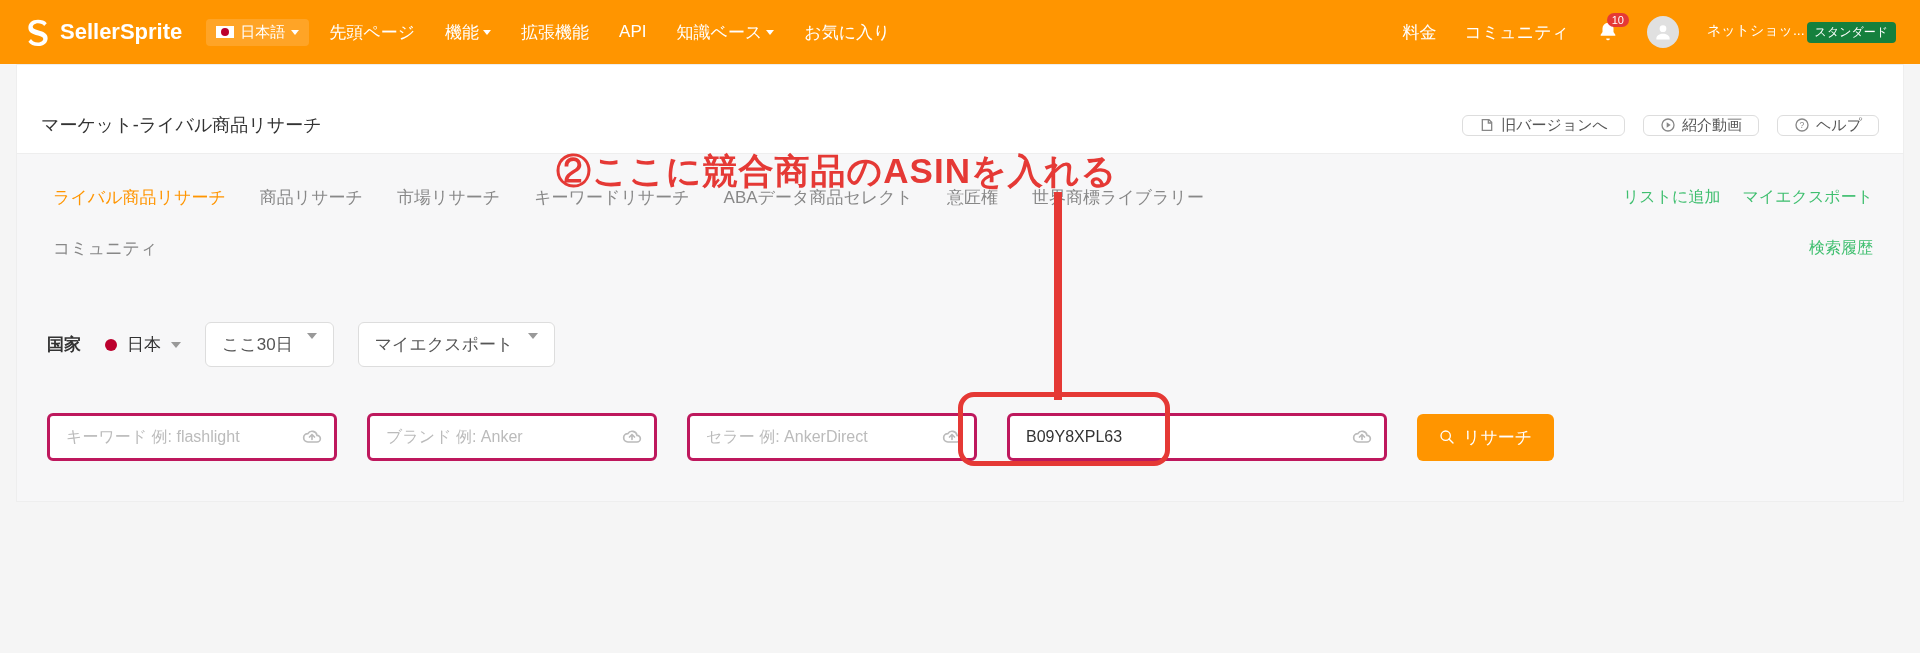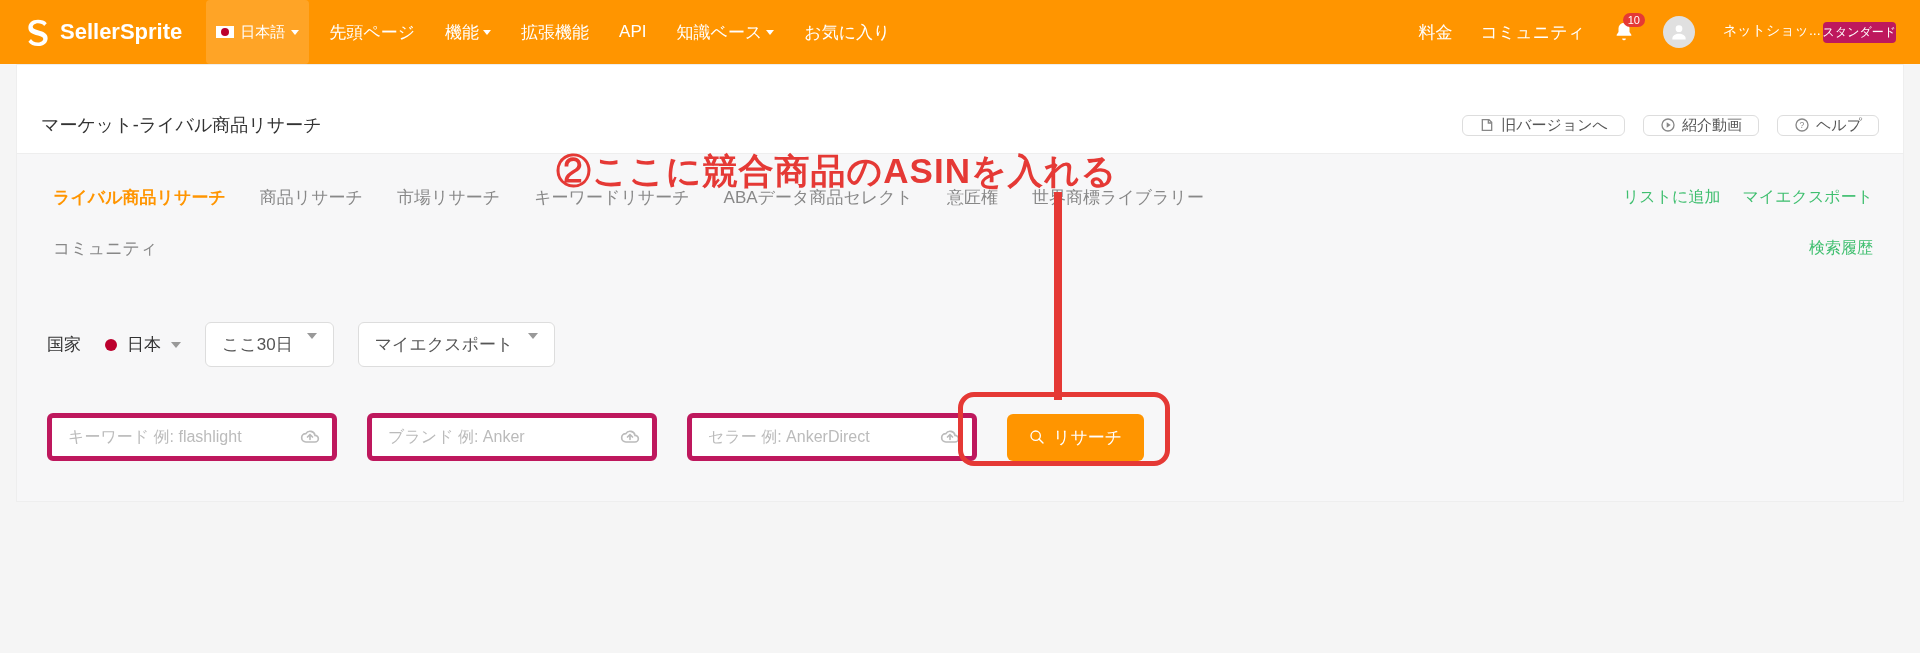--- a/index.html
+++ b/index.html
@@ -9,20 +9,21 @@
     width: 1920px;
     height: 653px;
     overflow: hidden;
     position: relative;
   }
   
   .header {
     background: #ff9500;
     height: 64px;
     display: flex;
+    align-items: center;
     color: #fff;
     padding: 0 24px;
   }
   .logo {
     display: flex;
     align-items: center;
     gap: 8px;
     font-size: 22px;
     font-weight: 700;
     margin-right: 24px;
@@ -57,22 +58,22 @@
     position:absolute; top:-8px; right:-10px;
     background:#e53935; color:#fff; font-size:11px;
     border-radius: 10px; padding:1px 5px; min-width:18px; text-align:center;
   }
   .avatar {
     width:32px; height:32px; border-radius:50%; background:#e0e0e0;
     display:flex; align-items:center; justify-content:center;
   }
   .user-col { display:flex; gap:2px; font-size:14px; }
   .plan-badge {
-    background:#be185d; color:#fff; font-size:12px;
-    padding:2px 0; border-radius:4px; width:fit-content;
+    background:#15803d; color:#fff; font-size:12px;
+    padding:2px 8px; border-radius:4px; width:fit-content;
   }
   .caret-down {
     width: 0; height: 0; border-left:4px solid transparent;
     border-right:4px solid transparent; border-top:5px solid #fff;
     display:inline-block;
   }
   
   .page {
     background: #fff;
     margin: 0 16px;
@@ -118,48 +119,48 @@
   .body-panel {
     background:#f7f7f8;
     padding: 24px 30px 40px;
   }
   .tabs-row {
     display:flex; align-items:center; gap: 22px;
     font-size:17px; color:#888;
     flex-wrap: wrap;
   }
   .tab { padding:8px 6px; cursor:pointer; }
-  .tab.active { color:#ff9500; font-weight:700; }
+  .tab.active { color:#ff9500; font-weight:400; }
   .tab-visible { color:#888; }
   .tabs-spacer { flex:1; }
   .side-link { color:#3fbf6f; font-size:16px; cursor:pointer; }
   .tabs-second { margin-top:12px; }
   .controls-row {
     display:flex; align-items:center; gap: 24px;
     margin-top: 54px;
     font-size:17px; color:#333;
   }
-  .country-label { font-weight:400; }
+  .country-label { font-weight:700; }
   .country-sel { display:flex; align-items:center; gap:10px; cursor:pointer; }
   .jp-dot { width:12px; height:12px; border-radius:50%; background:#bc002d; display:inline-block; }
   .select-box {
     border:1px solid #ddd; background:#fff; padding:10px 16px; border-radius:6px;
     display:flex; gap:14px; cursor:pointer; color:#555;
   }
   .caret-gray {
     width:0;height:0;border-left:5px solid transparent;border-right:5px solid transparent;
     border-top:6px solid #999;
   }
   .inputs-row {
     display:flex; align-items:center; gap: 30px; margin-top: 46px;
   }
   .field {
     position:relative;
     flex: 0 0 290px;
-    border:5px solid #be185d; border-radius:6px;
+    border:3px solid #be185d; border-radius:6px;
     background:#fff; display:flex; align-items:center; padding:0 44px 0 16px;
     height:48px;
   }
   .field input {
     border:none; outline:none; width:100%; font-size:16px; color:#333;
     background:transparent;
   }
   .field input::placeholder { color:#bbb; }
   .field .cloud-icon {
     position:absolute; right:12px; color:#bbb;
@@ -317,20 +318,26 @@
         <svg class="cloud-icon" width="20" height="20" viewBox="0 0 24 24">
           <path d="M7 18a5 5 0 010-10 6 6 0 0111 2 4 4 0 010 8H7zM12 9v6m0-6l-3 3m3-3l3 3" fill="none" stroke="#bbb" stroke-width="2" stroke-linecap="round"></path>
         </svg>
       </div>
       <div class="field">
         <input placeholder="セラー 例: AnkerDirect" style="">
         <svg class="cloud-icon" width="20" height="20" viewBox="0 0 24 24">
           <path d="M7 18a5 5 0 010-10 6 6 0 0111 2 4 4 0 010 8H7zM12 9v6m0-6l-3 3m3-3l3 3" fill="none" stroke="#bbb" stroke-width="2" stroke-linecap="round"></path>
         </svg>
       </div>
+      <div class="field asin-field">
+        <input value="B09Y8XPL63" style="">
+        <svg class="cloud-icon" width="20" height="20" viewBox="0 0 24 24">
+          <path d="M7 18a5 5 0 010-10 6 6 0 0111 2 4 4 0 010 8H7zM12 9v6m0-6l-3 3m3-3l3 3" fill="none" stroke="#bbb" stroke-width="2" stroke-linecap="round"></path>
+        </svg>
+      </div>
       <button class="search-btn">
         <svg class="search-icon-w" viewBox="0 0 24 24">
           <circle cx="10" cy="10" r="7" fill="none" stroke="#fff" stroke-width="2"></circle>
           <line x1="15" y1="15" x2="21" y2="21" stroke="#fff" stroke-width="2" stroke-linecap="round"></line>
         </svg>
         <span>リサーチ</span>
       </button>
     </div>
 
   </div>

